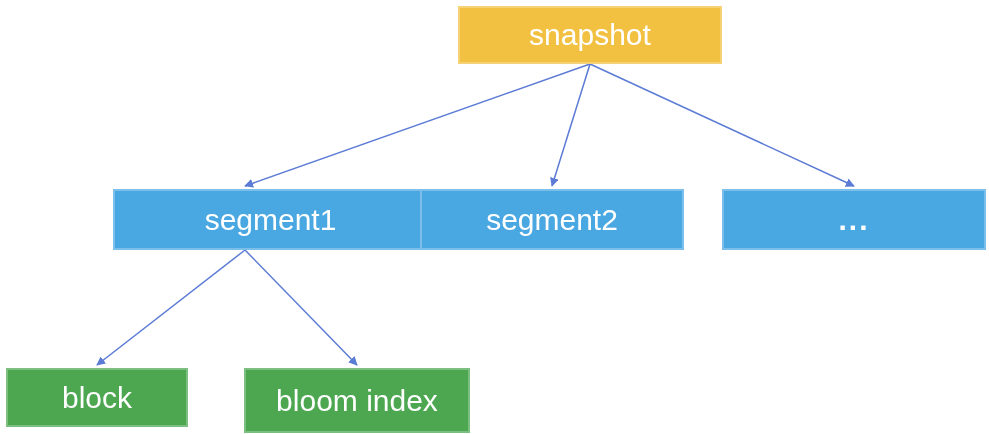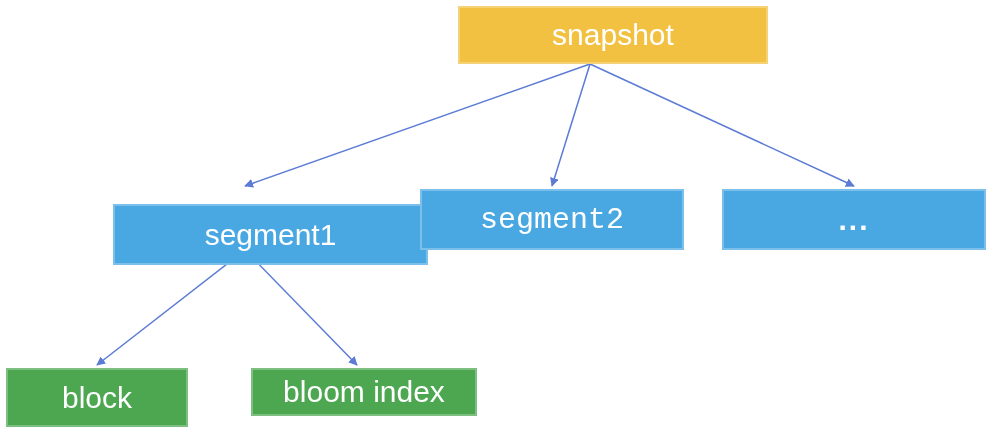--- a/index.html
+++ b/index.html
@@ -22,26 +22,26 @@
     position: absolute;
     display: flex;
     align-items: center;
     justify-content: center;
     color: #ffffff;
     font-size: 30px;
     line-height: 1;
     box-shadow: inset 0 0 0 2px rgba(255,255,255,0.28);
     white-space: nowrap;
   }
-  #node-snapshot    { left: 458px; top: 6px;   width: 310px; height: 58px; }
-  #node-segment1    { left: 113px; top: 204px; width: 315px; height: 61px; }
-  #node-segment2    { left: 420px; top: 189px; width: 264px; height: 61px; font-family: Liberation Mono, monospace; }
+  #node-snapshot    { left: 458px; top: 6px;   width: 264px; height: 58px; }
+  #node-segment1    { left: 113px; top: 189px; width: 315px; height: 61px; }
+  #node-segment2    { left: 420px; top: 189px; width: 264px; height: 61px; }
   #node-more        { left: 722px; top: 189px; width: 264px; height: 61px; }
   #node-block       { left: 6px;   top: 368px; width: 182px; height: 59px; }
-  #node-bloom-index { left: 251px; top: 368px; width: 226px; height: 48px; }
+  #node-bloom-index { left: 244px; top: 368px; width: 226px; height: 65px; }
   #node-more .label { letter-spacing: 2px; font-weight: bold; }
 </style>
 </head>
 <body>
 
 <div id="canvas">
 
   <svg id="edges" viewBox="0 0 989 434" xmlns="http://www.w3.org/2000/svg">
     <defs>
       <marker id="arrowhead" markerWidth="9" markerHeight="9" viewBox="0 0 10 10" refX="9" refY="5" orient="auto" markerUnits="userSpaceOnUse">

